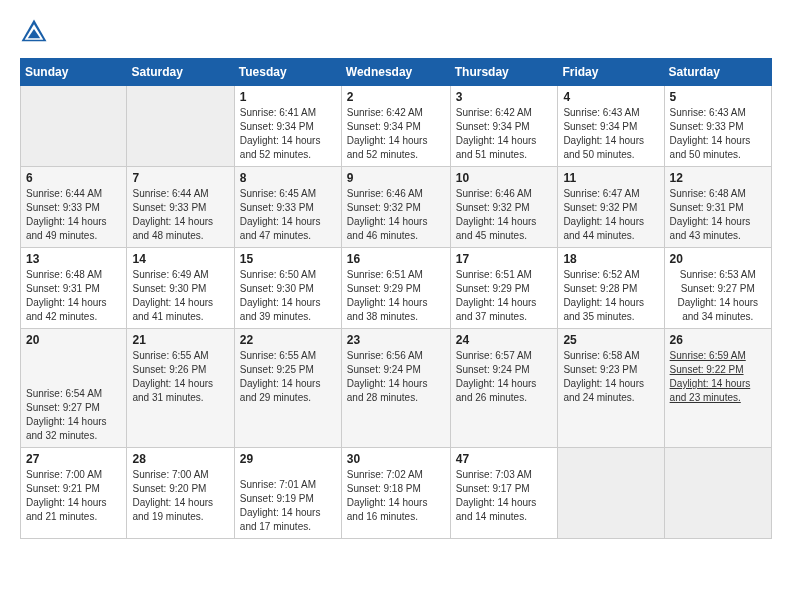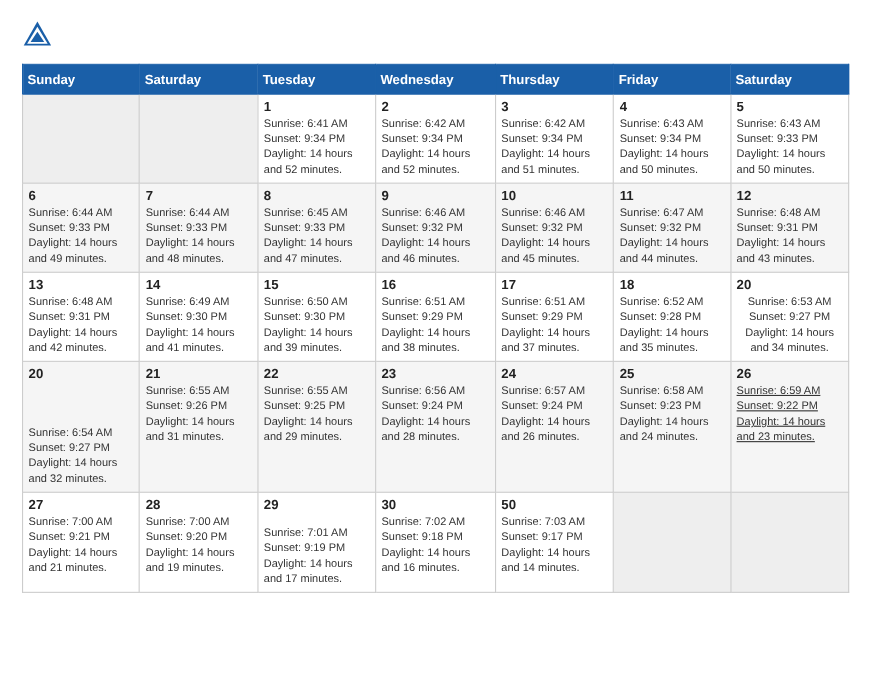--- a/index.html
+++ b/index.html
@@ -322,21 +322,21 @@
 Sunset: 9:19 PM
 Daylight: 14 hours and 17 minutes.</div>
           </td>
           <td>
             <span class="day-num">30</span>
             <div class="day-info" style="white-space: pre-line;">Sunrise: 7:02 AM
 Sunset: 9:18 PM
 Daylight: 14 hours and 16 minutes.</div>
           </td>
           <td>
-            <span class="day-num">50</span>
+            <span class="day-num">47</span>
             <div class="day-info" style="white-space: pre-line;">Sunrise: 7:03 AM
 Sunset: 9:17 PM
 Daylight: 14 hours and 14 minutes.</div>
           </td>
           <td class="empty-cell"></td>
           <td class="empty-cell"></td>
         </tr>
       </tbody>
   </table>
 </div>

